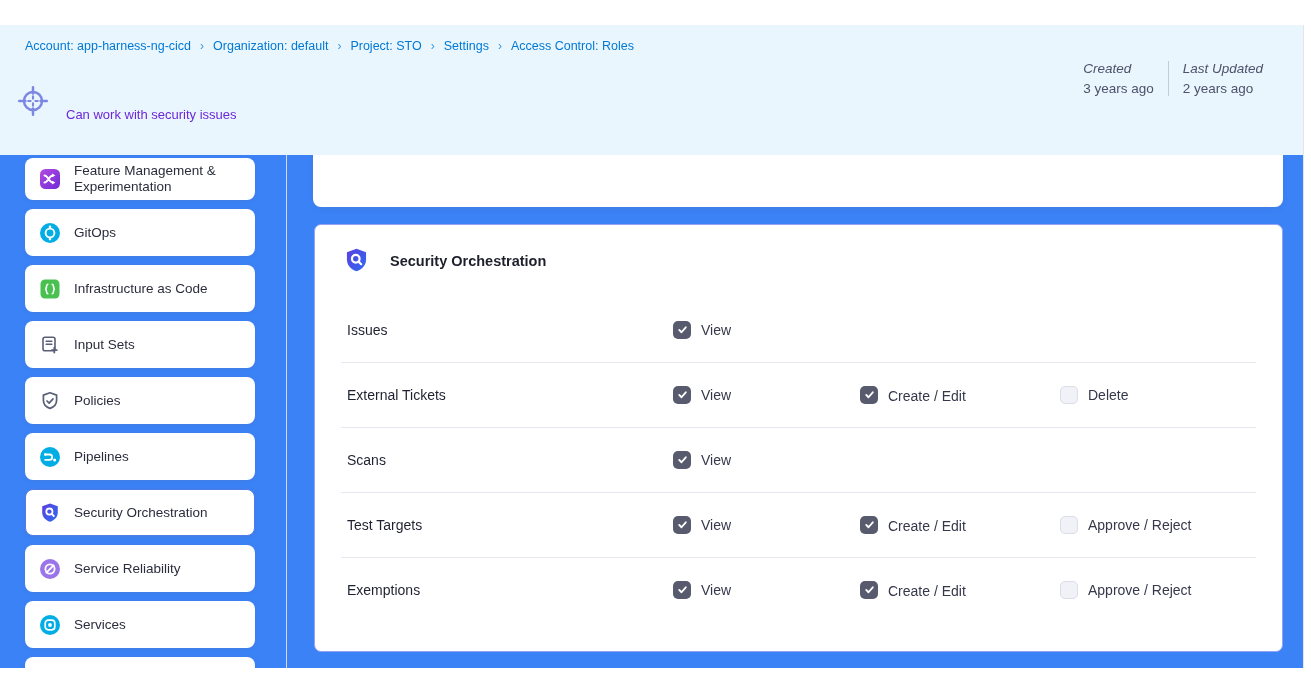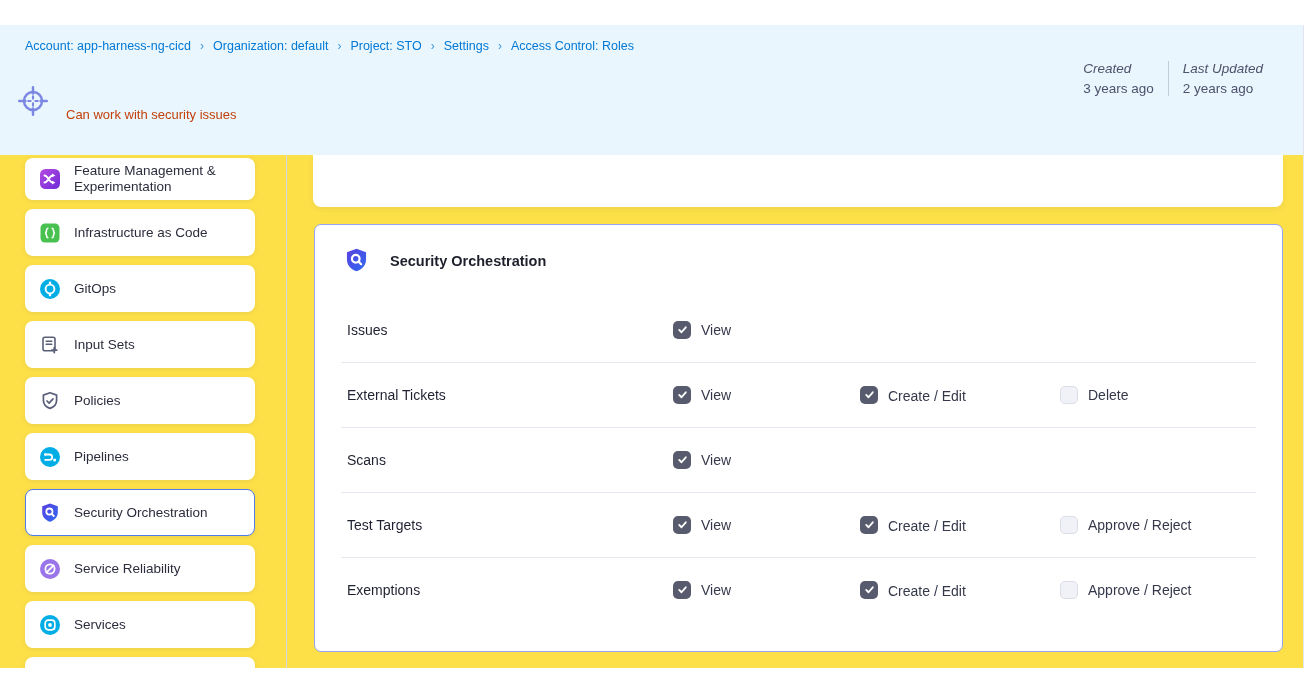--- a/index.html
+++ b/index.html
@@ -10,32 +10,32 @@
   
   .header-band { position:absolute; left:0; top:25px; width:1303px; height:130px;
     background:#e9f6fd; }
   .breadcrumb { position:absolute; left:25px; top:14px; font-size:12.5px;
     display:flex; align-items:center; gap:9px; white-space:nowrap; }
   .crumb { color:#0278d5; text-decoration:none; cursor:pointer; }
   .crumb-sep { color:#0278d5; font-size:12px; opacity:.75; }
   .role-icon { position:absolute; left:14px; top:57px; width:38px; height:38px; }
   .page-title { position:absolute; left:66px; top:55px; font-size:17px; font-weight:600;
     color:#1d1e2c; letter-spacing:.1px; }
-  .page-subtitle { position:absolute; left:66px; top:82px; font-size:13px; color:#c2410c; }
+  .page-subtitle { position:absolute; left:66px; top:82px; font-size:13px; color:#6d28d9; }
   .meta { position:absolute; right:40px; top:36px; display:flex; align-items:stretch; }
   .meta-col { display:flex; flex-direction:column; gap:5px; font-size:13.5px; color:#4d516b; }
   .meta-col .meta-label { color:#4d516b;font-style:italic; }
   .meta-col .meta-value { color:#4d516b; }
   .meta-div { width:1px; background:#c3cbdb; margin:0 14px; }
 
   .right-edge { position:absolute; left:1303px; top:25px; width:1px; height:643px; background:#e3e5ec; }
 
   
   .content { position:absolute; left:0; top:155px; width:1303px; height:513px;
-    background:#fde047; overflow:hidden; }
+    background:#3b82f6; overflow:hidden; }
   .v-divider { position:absolute; left:286px; top:0; width:1px; height:513px; background:#d5d8e2; }
 
   
   .sidebar { position:absolute; left:25px; top:3px; width:230px;
     display:flex; flex-direction:column; gap:9px; }
   .side-item { background:#fff; border:1.5px solid transparent; border-radius:8px;
     box-shadow:0 1px 4px rgba(96,97,112,.14); height:47px; display:flex; align-items:center;
     gap:13px; padding:0 13px; font-size:13.5px; color:#2b2d3c; cursor:pointer; flex:none; }
   .side-item.tall { height:42px; line-height:1.22; }
   .side-item.selected { border-color:#4e7ce9; }
@@ -126,37 +126,37 @@
               <path d="M5.5 14.6c3.4 0 4.8-7.2 8.2-7.2M5.5 7.4c3.4 0 4.8 7.2 8.2 7.2" stroke="#fff" stroke-width="2" fill="none" stroke-linecap="round"></path>
               <path d="M13 5.6l3.4 1.8-3.4 1.8zM13 12.8l3.4 1.8-3.4 1.8z" fill="#fff"></path>
             </svg>
           </span>
     <span class="label">Feature Management &amp; Experimentation</span>
   </div>
 
   <div class="side-item">
     <span class="icon">
             <svg viewBox="0 0 22 22">
-              <rect x="1.5" y="1.5" width="19" height="19" rx="4.5" fill="#49c151"></rect>
-              <path d="M8.8 6.2c-2 0-.6 4.8-2.8 4.8 2.2 0 .8 4.8 2.8 4.8M13.2 6.2c2 0 .6 4.8 2.8 4.8-2.2 0-.8 4.8-2.8 4.8" stroke="#fff" stroke-width="1.6" fill="none" stroke-linecap="round"></path>
-            </svg>
-          </span>
-    <span class="label">Infrastructure as Code</span>
-  </div>
-
-  <div class="side-item">
-    <span class="icon">
-            <svg viewBox="0 0 22 22">
               <circle cx="11" cy="11" r="10" fill="#00ade4"></circle>
               <circle cx="11" cy="11" r="4.4" stroke="#fff" stroke-width="1.9" fill="none"></circle>
               <circle cx="11" cy="4.9" r="1.3" fill="#fff"></circle>
               <circle cx="11" cy="17.1" r="1.3" fill="#fff"></circle>
             </svg>
           </span>
     <span class="label">GitOps</span>
+  </div>
+
+  <div class="side-item">
+    <span class="icon">
+            <svg viewBox="0 0 22 22">
+              <rect x="1.5" y="1.5" width="19" height="19" rx="4.5" fill="#49c151"></rect>
+              <path d="M8.8 6.2c-2 0-.6 4.8-2.8 4.8 2.2 0 .8 4.8 2.8 4.8M13.2 6.2c2 0 .6 4.8 2.8 4.8-2.2 0-.8 4.8-2.8 4.8" stroke="#fff" stroke-width="1.6" fill="none" stroke-linecap="round"></path>
+            </svg>
+          </span>
+    <span class="label">Infrastructure as Code</span>
   </div>
 
   <div class="side-item">
     <span class="icon">
             <svg viewBox="0 0 22 22" fill="none" stroke="#5a5f78" stroke-width="1.6" stroke-linecap="round">
               <rect x="4" y="3.2" width="12" height="13.6" rx="2"></rect>
               <path d="M7.2 7.2h5.6M7.2 10.2h5.6"></path>
               <path d="M15.3 13.6v5M12.8 16.1h5" stroke-width="1.8"></path>
             </svg>
           </span>

